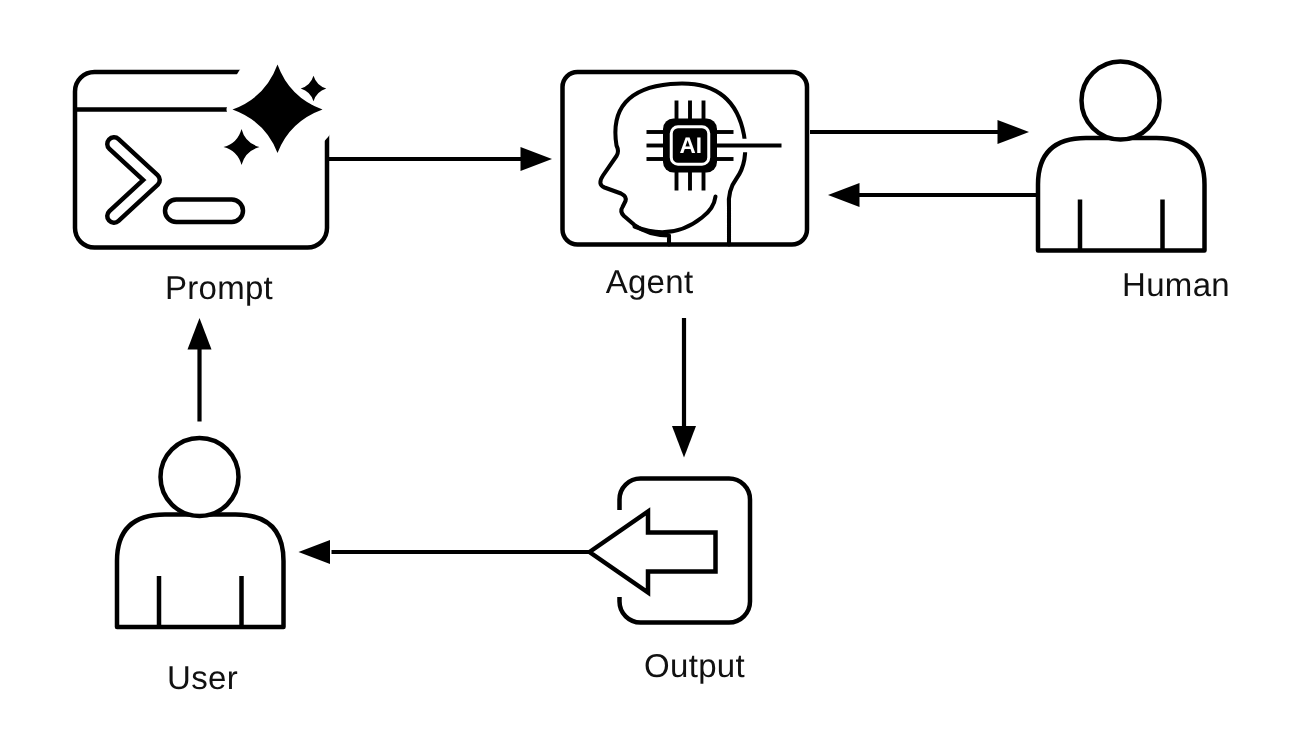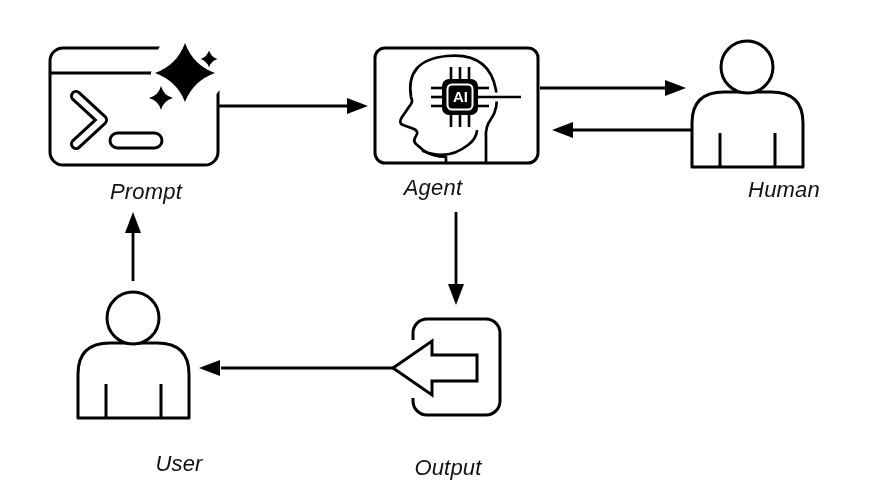--- a/index.html
+++ b/index.html
@@ -13,21 +13,20 @@
   }
   #diagram-svg { position: absolute; left: 0; top: 0; }
   .node-label {
     position: absolute;
     transform: translateX(-50%);
     font-size: 22px;
     line-height: 24px;
     color: #111111;
     white-space: nowrap;
     letter-spacing: 0.2px;
-    font-style: italic;
   }
   .chip-label {
     font-family: "Liberation Sans", sans-serif;
     font-size: 15px;
     font-weight: bold;
     fill: #ffffff;
   }
 </style>
 </head>
 <body>
@@ -138,15 +137,15 @@
       <path d="M0,126 V82 Q0,51 32,51 H79 Q111,51 111,82 V126 Z" fill="#fff" stroke="#000" stroke-width="3" stroke-linejoin="round"></path>
       <line x1="28" y1="92" x2="28" y2="126" stroke="#000" stroke-width="3"></line>
       <line x1="83" y1="92" x2="83" y2="126" stroke="#000" stroke-width="3"></line>
       <circle cx="55" cy="26" r="26" fill="#fff" stroke="#000" stroke-width="3"></circle>
     </g>
   </svg>
 
   <div class="node-label" style="left:146px; top:180px;">Prompt</div>
   <div class="node-label" style="left:433px; top:176px;">Agent</div>
   <div class="node-label" style="left:784px; top:178px;">Human</div>
-  <div class="node-label" style="left:448px; top:432px;margin-top:24px;">Output</div>
-  <div class="node-label" style="left:135px; top:452px;margin-left:44px;">User</div>
+  <div class="node-label" style="left:463px; top:432px;">Output</div>
+  <div class="node-label" style="left:135px; top:440px;">User</div>
 </div>
 
 </body></html>

